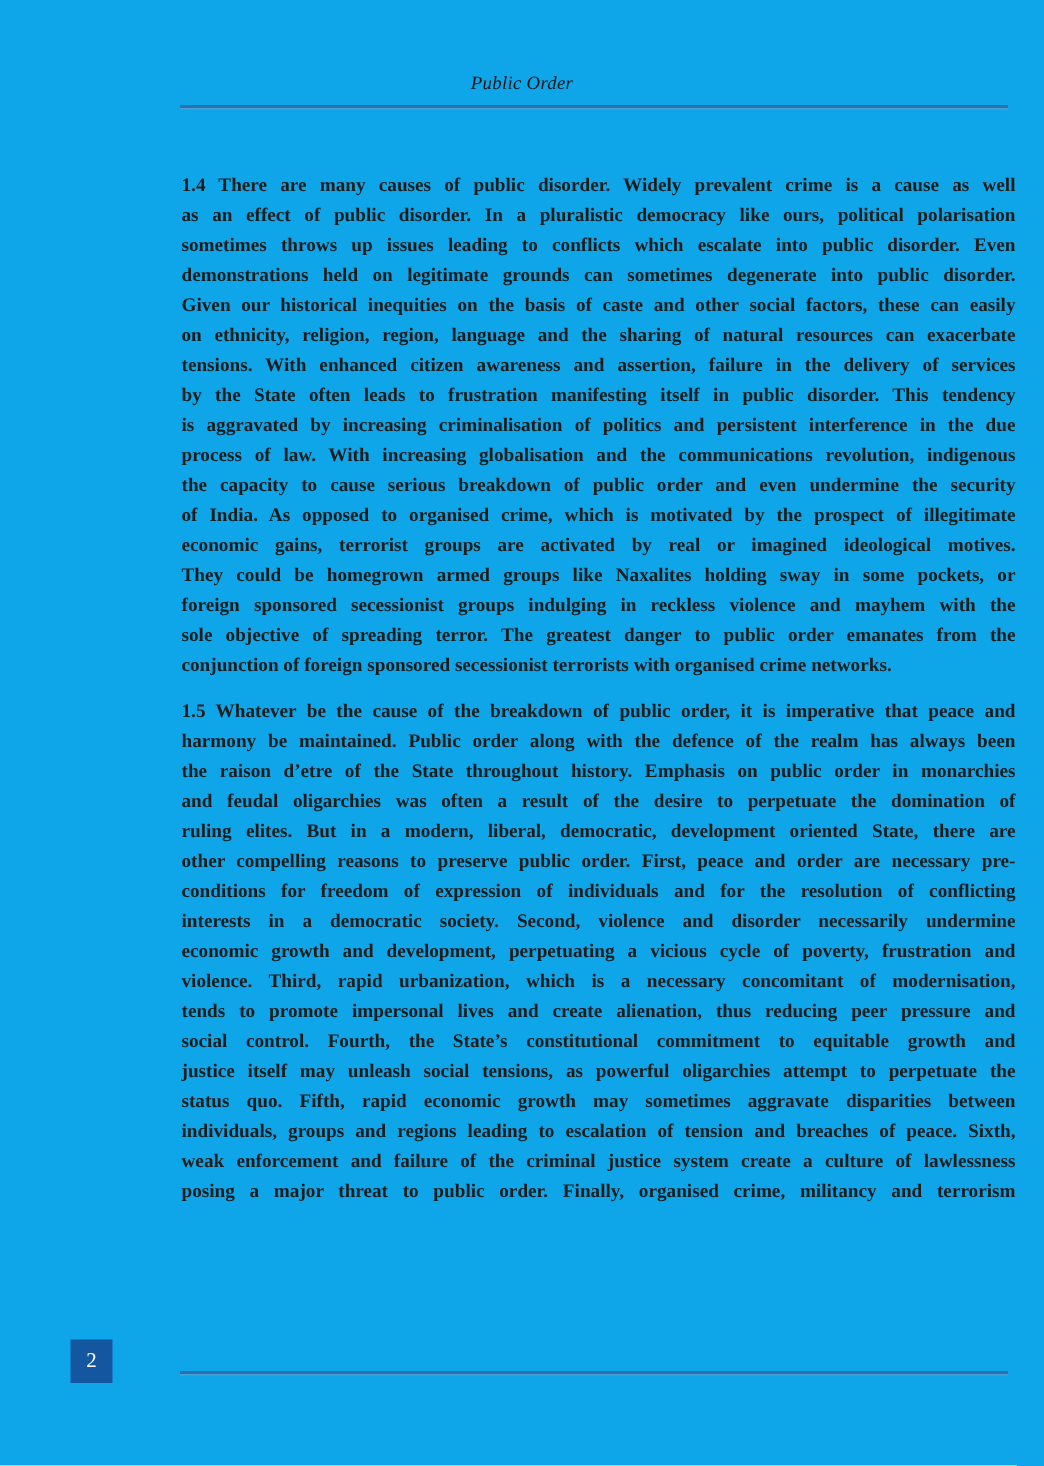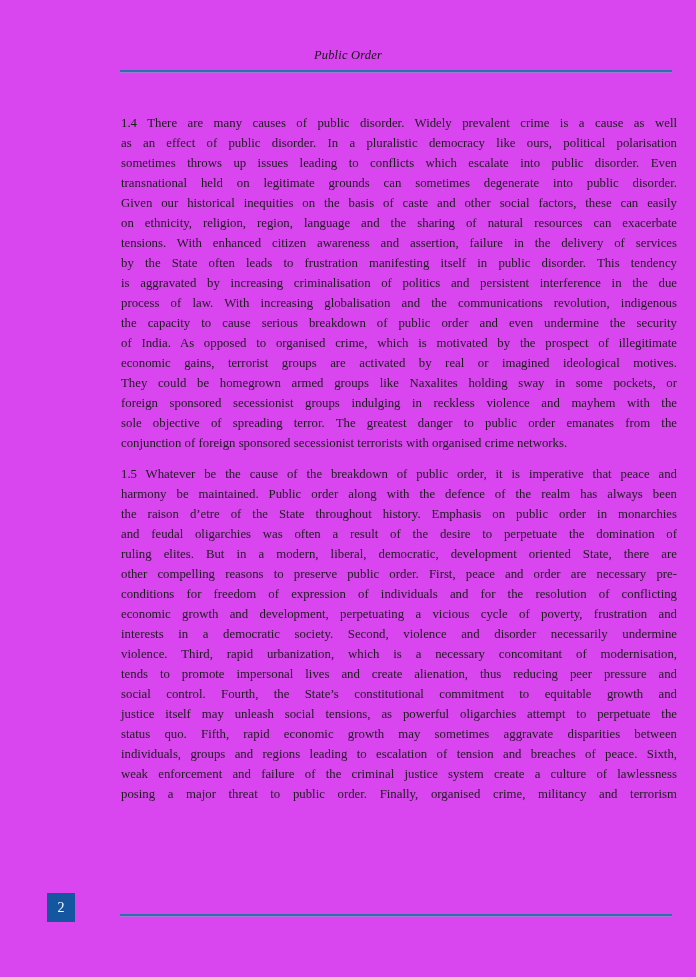--- a/index.html
+++ b/index.html
@@ -4,21 +4,21 @@
 <style>
   html, body {
     margin: 0;
     padding: 0;
     background: #ffffff;
   }
   .page {
     position: relative;
     width: 696px;
     height: 977px;
-    background: #d946ef;
+    background: #0ea5e9;
     font-family: "Liberation Serif", serif;
     overflow: hidden;
   }
   .header-title {
     position: absolute;
     top: 48px;
     left: 0;
     width: 100%;
     text-align: center;
     font-style: italic;
@@ -37,20 +37,21 @@
   }
   .document-body {
     position: absolute;
     left: 121px;
     top: 113px;
     width: 556px;
     color: #1c1c1c;
   }
   .para {
     margin: 0 0 11px 0;
+    font-weight: bold;
   }
   .line {
     font-size: 12.8px;
     line-height: 20px;
     height: 20px;
     white-space: nowrap;
     text-align: justify;
     text-align-last: justify;
     color: #1c1c1c;
   }
@@ -88,21 +89,21 @@
 
   <div class="header-title">Public Order</div>
 
   <div class="header-rule"></div>
 
   <div class="document-body">
       <div class="para">
         <div class="line">1.4 There are many causes of public disorder. Widely prevalent crime is a cause as well</div>
         <div class="line">as an effect of public disorder. In a pluralistic democracy like ours, political polarisation</div>
         <div class="line">sometimes throws up issues leading to conflicts which escalate into public disorder. Even</div>
-        <div class="line">transnational held on legitimate grounds can sometimes degenerate into public disorder.</div>
+        <div class="line">demonstrations held on legitimate grounds can sometimes degenerate into public disorder.</div>
         <div class="line">Given our historical inequities on the basis of caste and other social factors, these can easily</div>
         <div class="line">on ethnicity, religion, region, language and the sharing of natural resources can exacerbate</div>
         <div class="line">tensions. With enhanced citizen awareness and assertion, failure in the delivery of services</div>
         <div class="line">by the State often leads to frustration manifesting itself in public disorder. This tendency</div>
         <div class="line">is aggravated by increasing criminalisation of politics and persistent interference in the due</div>
         <div class="line">process of law. With increasing globalisation and the communications revolution, indigenous</div>
         <div class="line">the capacity to cause serious breakdown of public order and even undermine the security</div>
         <div class="line">of India. As opposed to organised crime, which is motivated by the prospect of illegitimate</div>
         <div class="line">economic gains, terrorist groups are activated by real or imagined ideological motives.</div>
         <div class="line">They could be homegrown armed groups like Naxalites holding sway in some pockets, or</div>
@@ -111,22 +112,22 @@
         <div class="line last">conjunction of foreign sponsored secessionist terrorists with organised crime networks.</div>
       </div>
       <div class="para">
         <div class="line">1.5 Whatever be the cause of the breakdown of public order, it is imperative that peace and</div>
         <div class="line">harmony be maintained. Public order along with the defence of the realm has always been</div>
         <div class="line">the raison d’etre of the State throughout history. Emphasis on public order in monarchies</div>
         <div class="line">and feudal oligarchies was often a result of the desire to perpetuate the domination of</div>
         <div class="line">ruling elites. But in a modern, liberal, democratic, development oriented State, there are</div>
         <div class="line">other compelling reasons to preserve public order. First, peace and order are necessary pre-</div>
         <div class="line">conditions for freedom of expression of individuals and for the resolution of conflicting</div>
+        <div class="line">interests in a democratic society. Second, violence and disorder necessarily undermine</div>
         <div class="line">economic growth and development, perpetuating a vicious cycle of poverty, frustration and</div>
-        <div class="line">interests in a democratic society. Second, violence and disorder necessarily undermine</div>
         <div class="line">violence. Third, rapid urbanization, which is a necessary concomitant of modernisation,</div>
         <div class="line">tends to promote impersonal lives and create alienation, thus reducing peer pressure and</div>
         <div class="line">social control. Fourth, the State’s constitutional commitment to equitable growth and</div>
         <div class="line">justice itself may unleash social tensions, as powerful oligarchies attempt to perpetuate the</div>
         <div class="line">status quo.  Fifth, rapid economic growth may sometimes aggravate disparities between</div>
         <div class="line">individuals, groups and regions leading to escalation of tension and breaches of peace. Sixth,</div>
         <div class="line">weak enforcement and failure of the criminal justice system create a culture of lawlessness</div>
         <div class="line">posing a major threat to public order. Finally, organised crime, militancy and terrorism</div>
       </div>
     </div>

